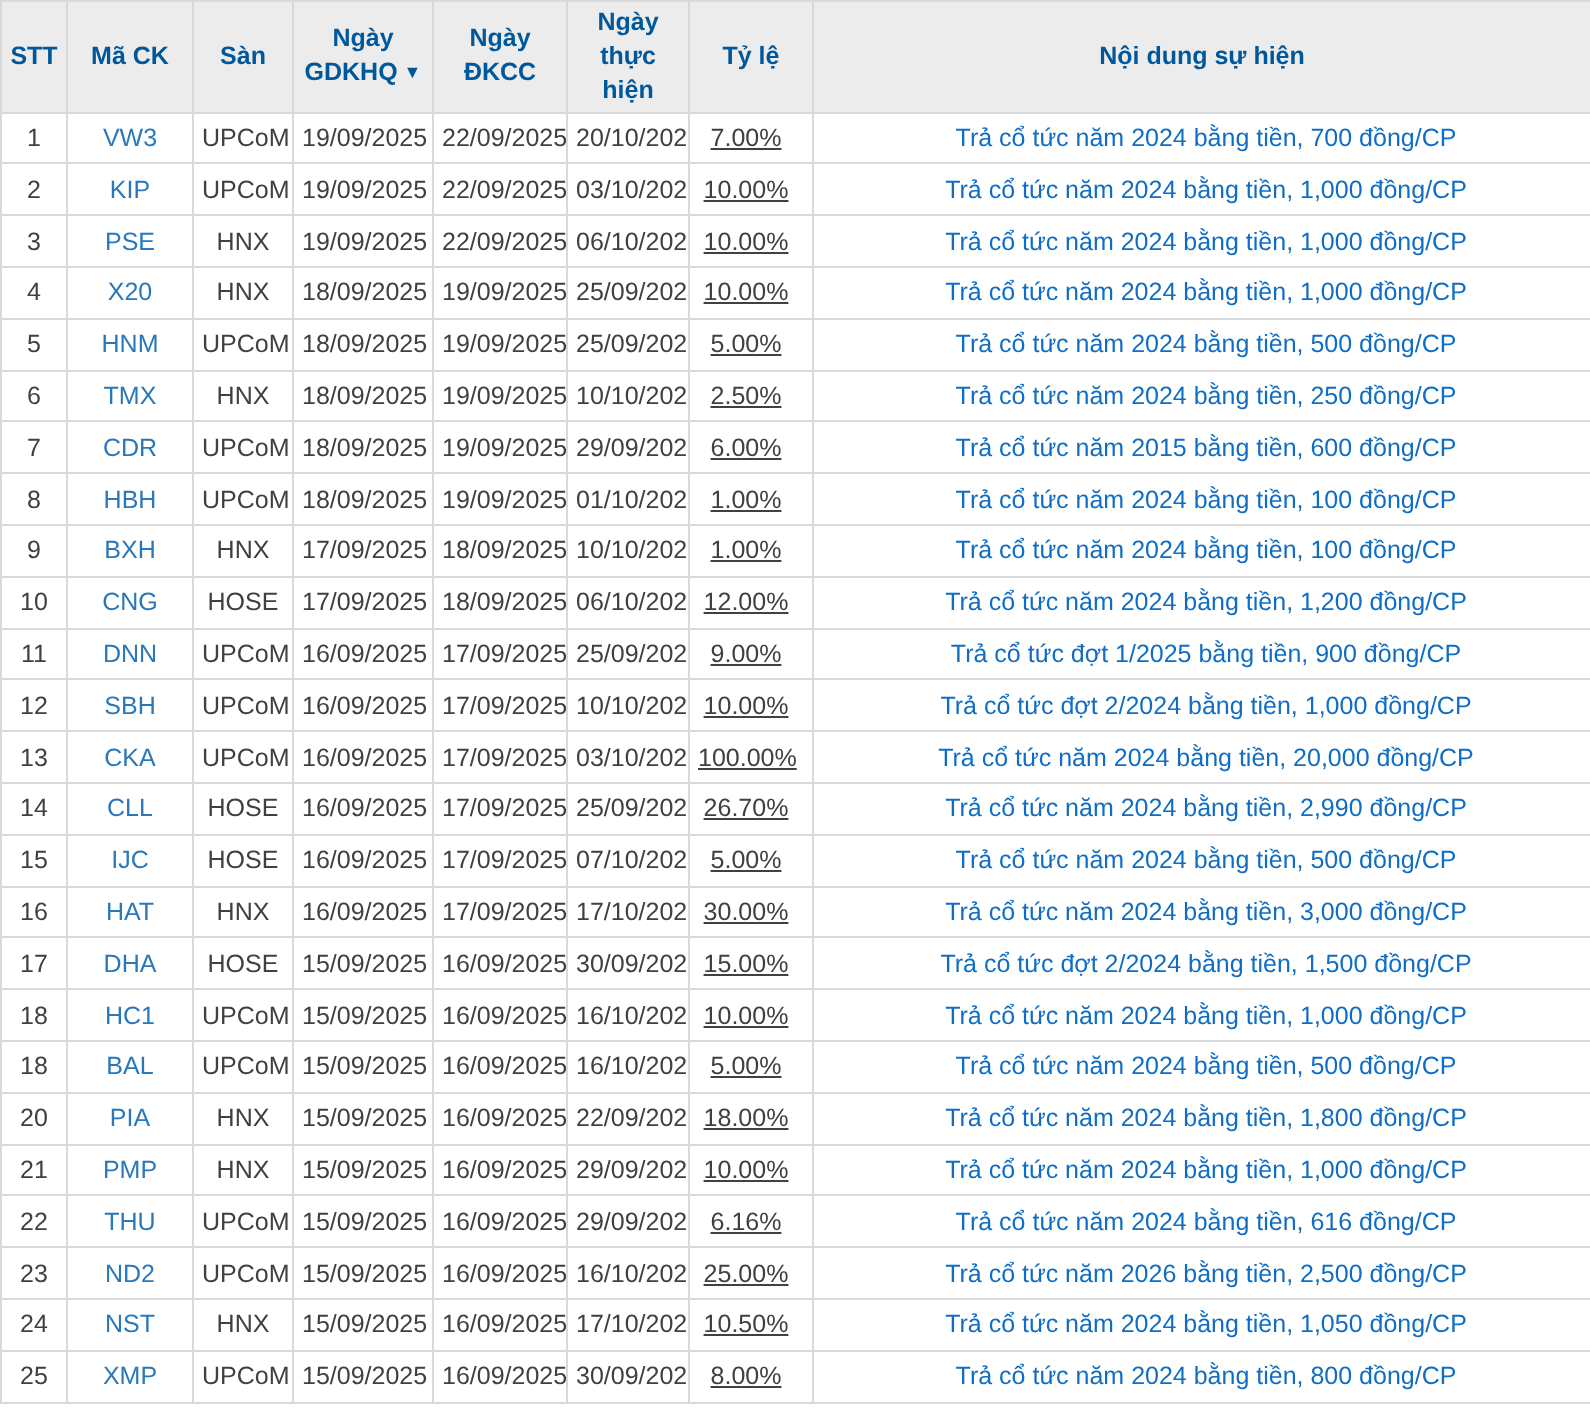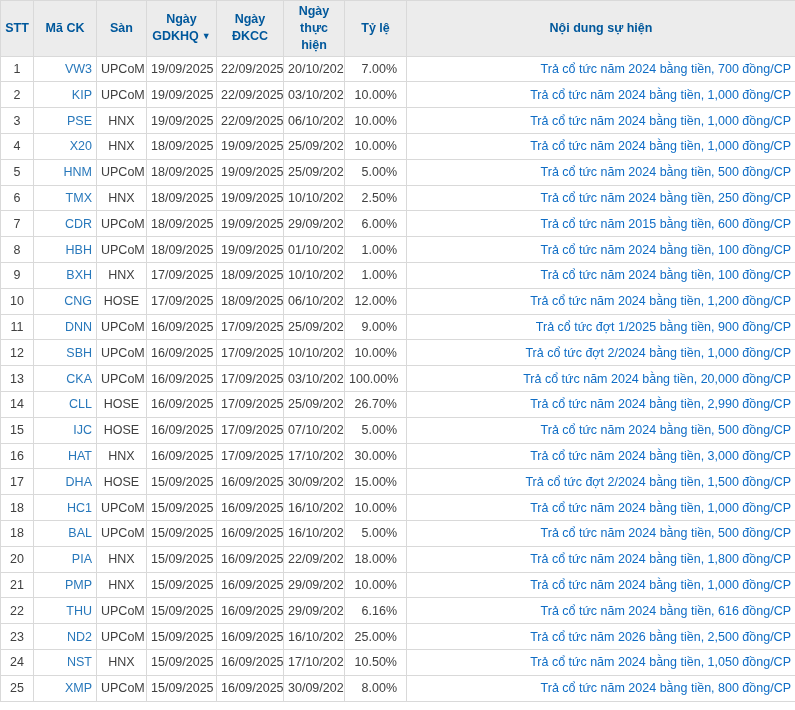--- a/index.html
+++ b/index.html
@@ -38,24 +38,24 @@
   }
   tbody td{
     height:25.8px;
     font-size:12.5px;
     color:var(--body-text);
     text-align:center;
     vertical-align:middle;
     padding:2px 4px;
     background:#fff;
   }
-  td.c-ticker{color:var(--ticker-link);cursor:pointer;text-align:right;}
-  td.c-ratio{text-align:right;padding-right:9px;}
+  td.c-ticker{color:var(--ticker-link);cursor:pointer;}
+  td.c-ratio{padding-right:9px;text-decoration:underline;}
   td.c-event{
-    text-align:right;
+    text-align:center;
     padding-left:8px;
     color:var(--event-link);
     cursor:pointer;
   }
   .sort-ind{
     font-size:9px;
     margin-left:3px;
     position:relative;
     top:-1px;
   }

